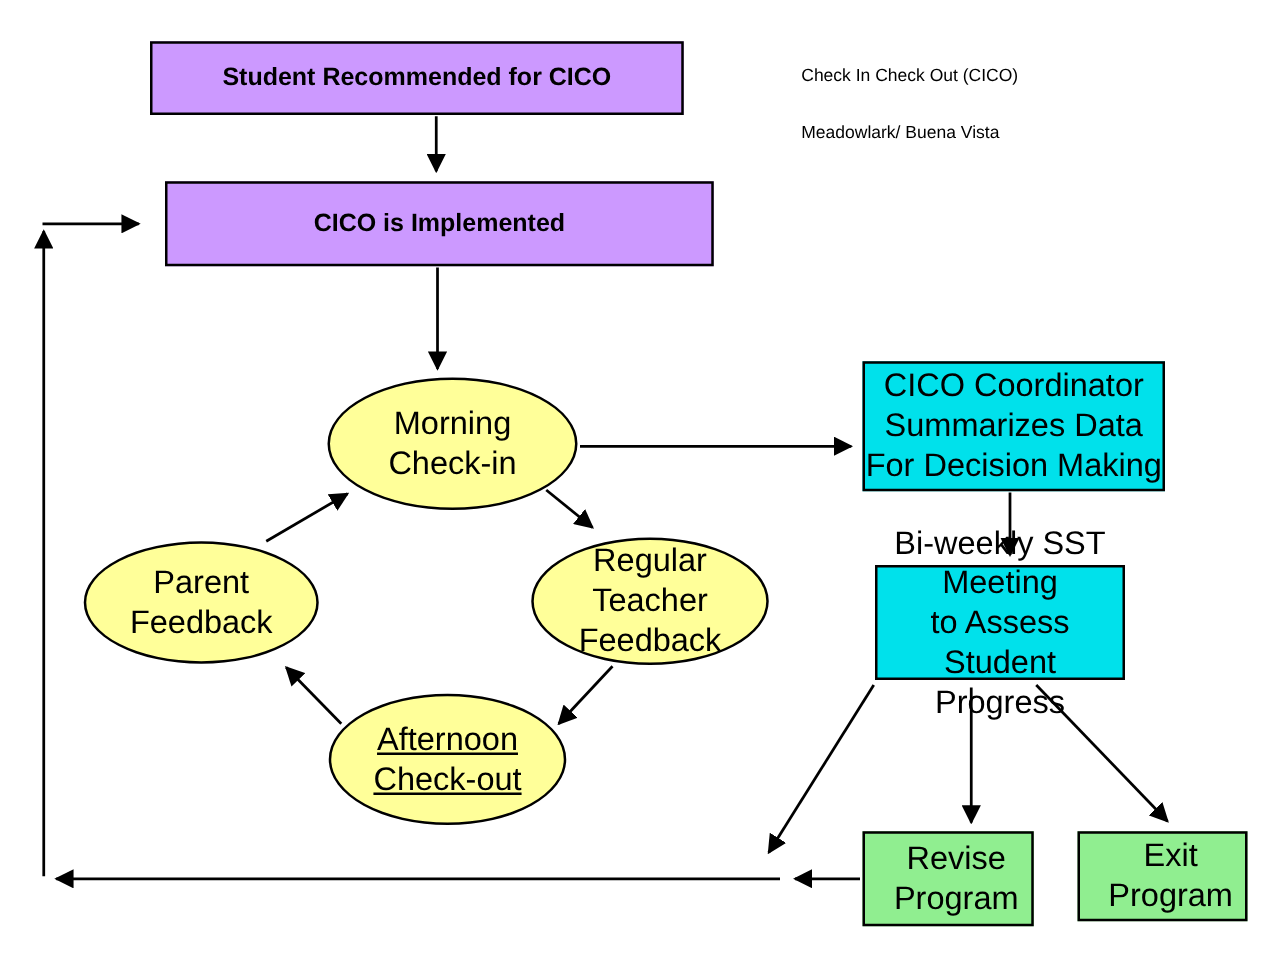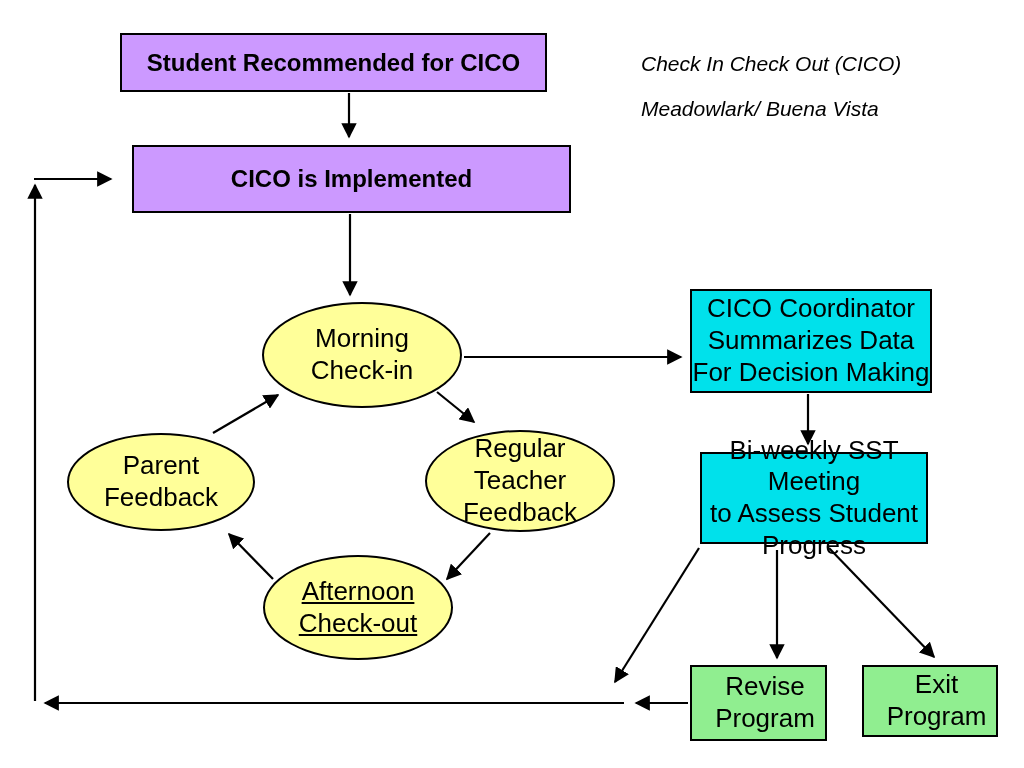--- a/index.html
+++ b/index.html
@@ -23,31 +23,30 @@
     text-align: center;
     white-space: pre-line;
     color: var(--c-text, #000000);
     font-size: 26px;
     line-height: 1.22;
     box-sizing: border-box;
     z-index: 2;
   }
   .rect   { border: 2px solid var(--c-border, #000000); }
   .ellipse{ border: 2px solid var(--c-border, #000000); border-radius: 50%; }
-  .purple { background: var(--c-purple, #cc99ff); font-weight: bold; font-size: 24px; }
+  .purple { background: var(--c-purple, #cc99ff); font-weight: bold; font-size: 20px; }
   .yellow { background: var(--c-yellow, #ffff99); }
   .cyan   { background: var(--c-cyan, #00e1eb); }
   .green  { background: var(--c-green, #90ee90); padding-left: 13px; }
   .title-line {
     position: absolute;
-    font-size: 21px;
+    font-size: 14px;
     color: var(--c-text, #000000);
     white-space: nowrap;
     z-index: 2;
-    font-style: italic;
   }
   #arrows {
     position: absolute;
     left: 0; top: 0;
     width: 1024px; height: 768px;
     z-index: 1;
   }
   #arrows line {
     stroke: var(--c-line, #000000);
     stroke-width: 2.2;
@@ -98,21 +97,21 @@
   <div class="node ellipse yellow" style="left:425px; top:430px; width:190px; height:102px;">Regular Teacher
 Feedback</div>
 
   <div class="node ellipse yellow" style="left:263px; top:555px; width:190px; height:105px;text-decoration:underline;">Afternoon
 Check-out</div>
 
   <div class="node rect cyan" style="left:690px; top:289px; width:242px; height:104px;">CICO Coordinator
 Summarizes Data
 For Decision Making</div>
 
-  <div class="node rect cyan" style="left:700px; top:452px; width:228px; height:92px;">Bi-weekly  SST Meeting
+  <div class="node rect cyan" style="left:700px; top:452px; width:200px; height:92px;">Bi-weekly  SST Meeting
 to Assess Student
 Progress</div>
 
   <div class="node rect green" style="left:690px; top:665px; width:137px; height:76px;">Revise
 Program</div>
 
   <div class="node rect green" style="left:862px; top:665px; width:136px; height:72px;">Exit
 Program</div>
 
 </div>

